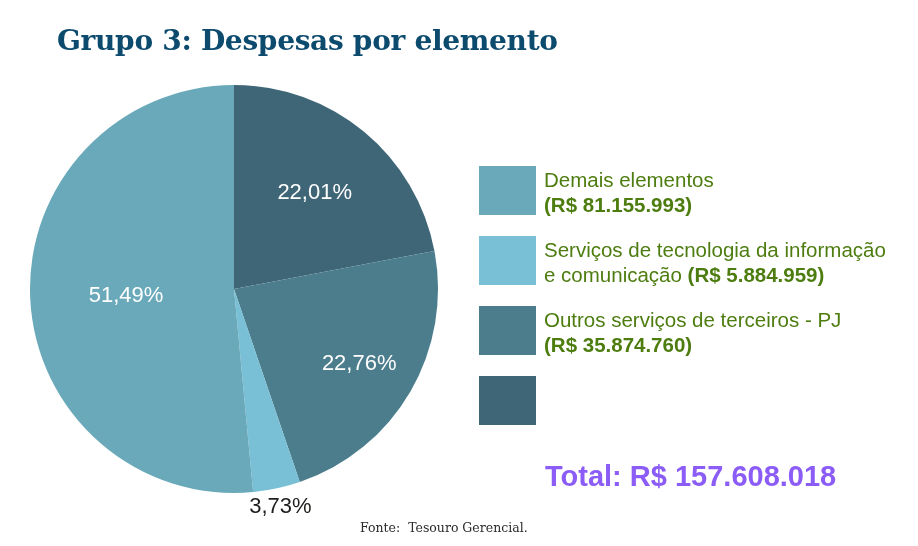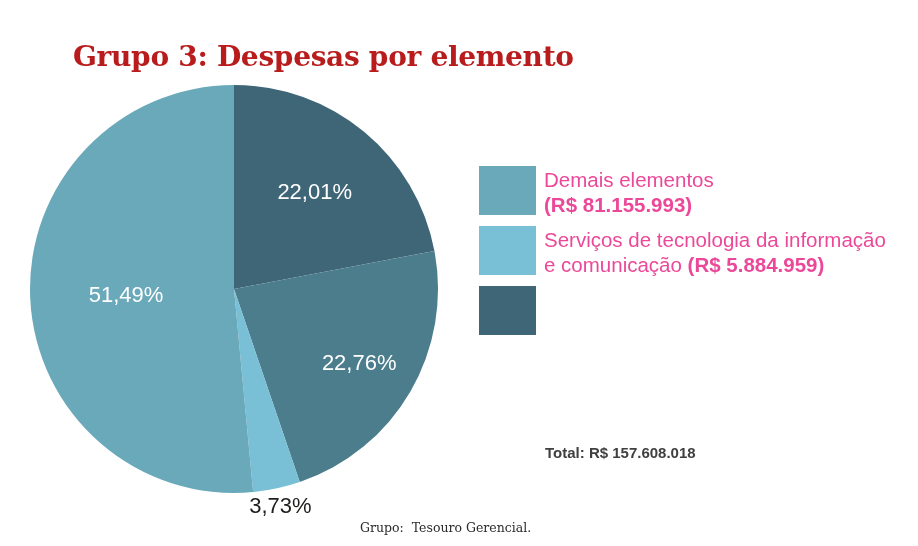--- a/index.html
+++ b/index.html
@@ -10,26 +10,26 @@
     height: 546px;
     background: #ffffff;
     overflow: hidden;
     font-family: "Liberation Sans", sans-serif;
     color: #231f20;
   }
   .title {
     position: absolute;
     left: 57px;
     top: 24px;
-    margin: 16px;
+    margin: 0;
     font-family: "DejaVu Serif", serif;
     font-weight: 700;
     font-size: 28px;
     letter-spacing: -0.3px;
-    color: #b91c1c;
+    color: #0c4a6e;
     white-space: nowrap;
   }
   .chart-svg {
     position: absolute;
     left: 0;
     top: 0;
     width: 918px;
     height: 546px;
   }
   .pct-label {
@@ -41,42 +41,42 @@
     position: absolute;
     left: 479px;
     top: 166px;
     width: 440px;
   }
   .legend-row {
     display: flex;
     align-items: flex-start;
     min-height: 50px;
   }
-  .legend-row + .legend-row { margin-top: 9px; }
+  .legend-row + .legend-row { margin-top: 19px; }
   .swatch {
     flex: 0 0 auto;
     width: 57px;
     height: 49px;
     display: inline-block;
   }
   .legend-text {
     margin-left: 8px;
     padding-top: 1px;
     font-size: 20.5px;
     line-height: 25px;
-    color: #ec4899;
+    color: #4d7c0f;
   }
   .legend-text .b, .b { font-weight: 700; }
   .total {
     position: absolute;
     left: 545px;
-    top: 444px;
-    font-size: 15px;
+    top: 460px;
+    font-size: 29px;
     font-weight: 700;
-    color: #404040;
+    color: #8b5cf6;
     white-space: nowrap;
   }
   .source {
     position: absolute;
     left: 360px;
     top: 520px;
     font-family: "DejaVu Serif", serif;
     font-size: 12.5px;
     color: #2b2b2b;
     white-space: pre;
@@ -113,23 +113,30 @@
         </div>
       </div>
       <div class="legend-row">
         <span class="swatch" style="background: rgb(121, 192, 214);"></span>
         <div class="legend-text">
           <div>Serviços de tecnologia da informação</div>
           <div>e comunicação <span class="b">(R$ 5.884.959)</span></div>
         </div>
       </div>
       <div class="legend-row">
+        <span class="swatch" style="background: rgb(75, 125, 140);"></span>
+        <div class="legend-text">
+          <div>Outros serviços de terceiros - PJ</div>
+          <div><span class="b">(R$ 35.874.760)</span></div>
+        </div>
+      </div>
+      <div class="legend-row">
         <span class="swatch" style="background: rgb(62, 102, 119);"></span>
         <div class="legend-text">
         </div>
       </div>
     </div>
 
   <div class="total">Total: R$ 157.608.018</div>
 
-  <div class="source">Grupo:  Tesouro Gerencial.</div>
+  <div class="source">Fonte:  Tesouro Gerencial.</div>
 
 </div>
 
 </body></html>

